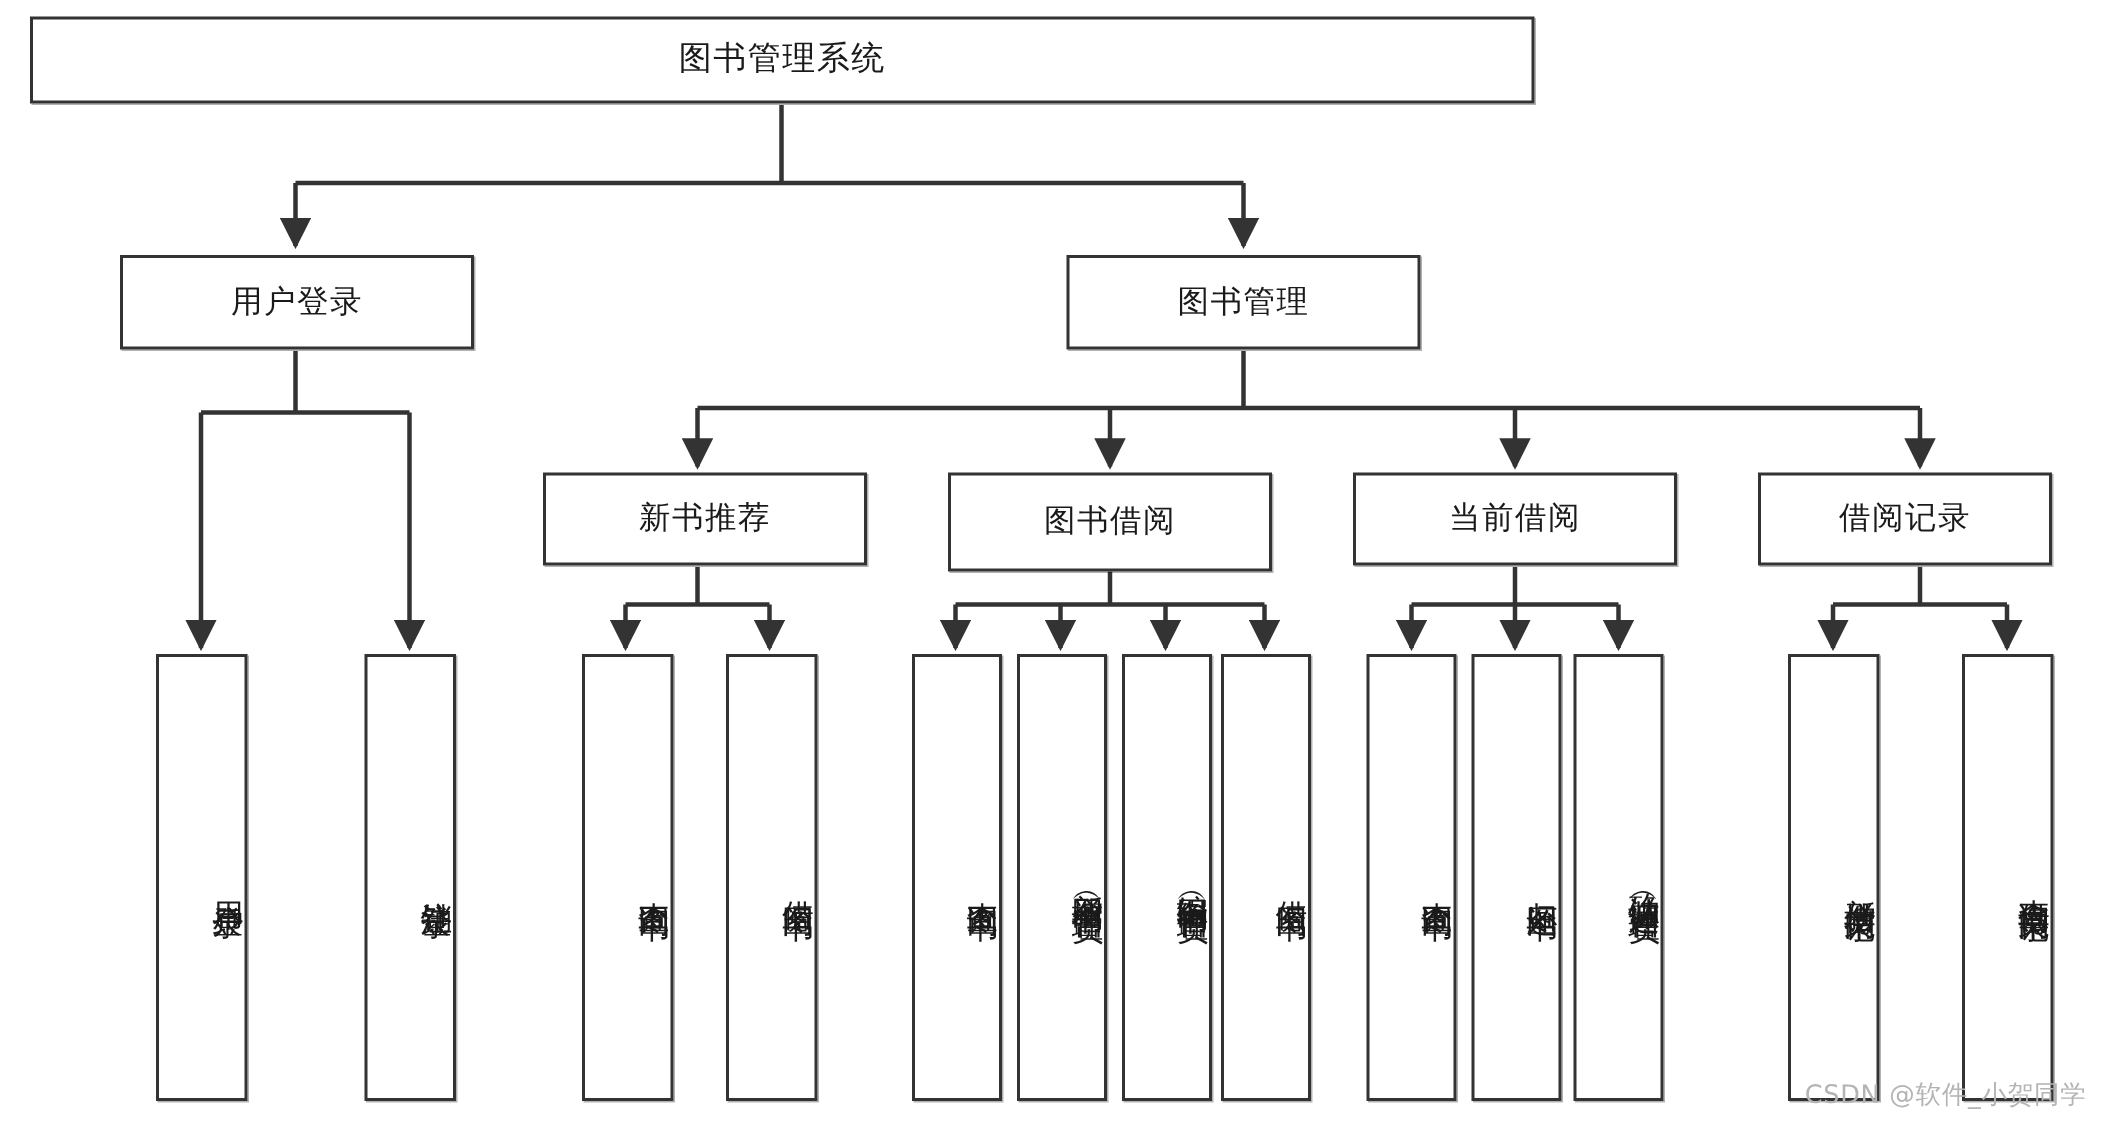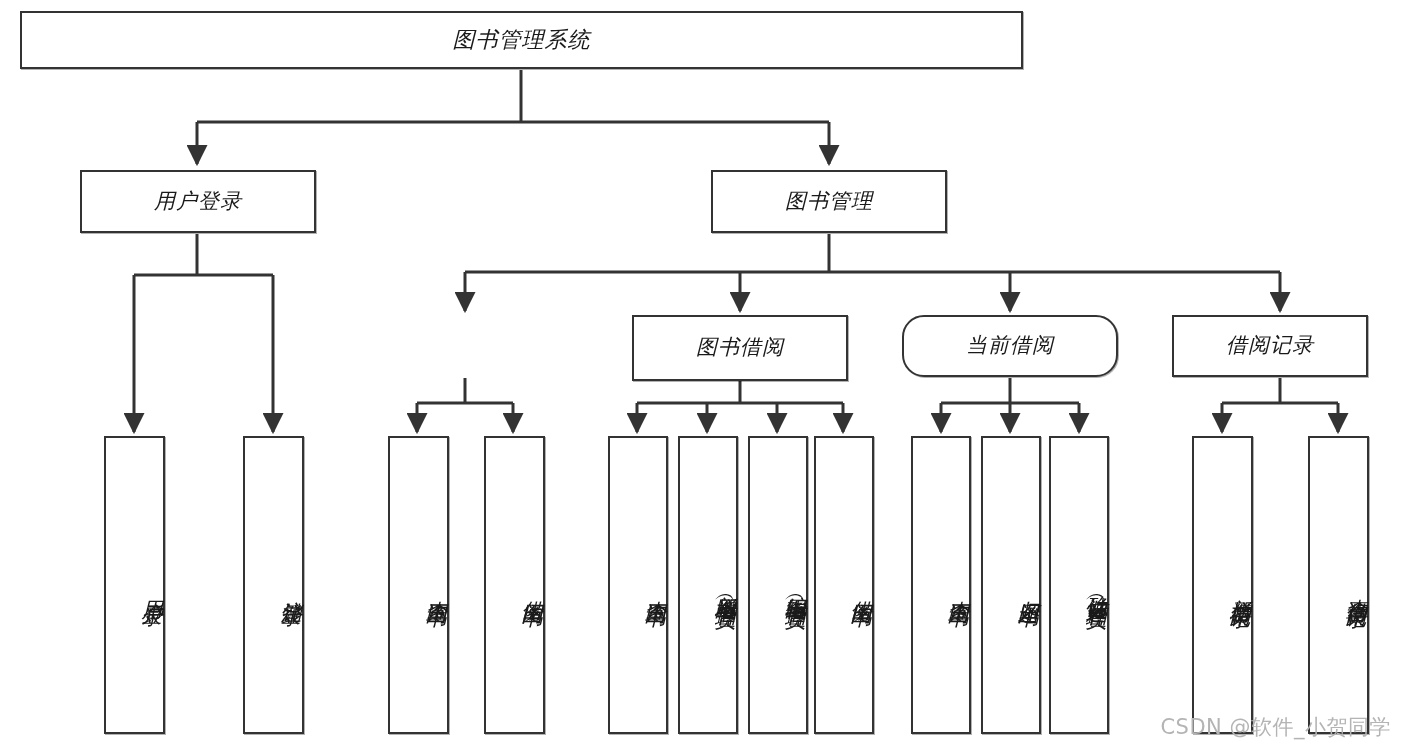--- a/index.html
+++ b/index.html
@@ -24,21 +24,20 @@
   .node {
     position: absolute;
     border: 2px solid #333333;
     background: #ffffff;
     display: flex;
     align-items: center;
     justify-content: center;
     color: #1a1a1a;
     text-align: right;
     box-shadow: 1px 1px 0 rgba(0,0,0,0.30);
-    font-style: italic;
   }
   .node.horiz {
     font-size: 21px;
     letter-spacing: 1px;
     line-height: 1.2;
   }
   .node.root { font-size: 22px; }
   .node.vert {
     writing-mode: vertical-rl;
     text-orientation: upright;
@@ -51,21 +50,21 @@
   }
   .node.vert span {
     display: block;
     writing-mode: vertical-rl;
     text-orientation: upright;
   }
   .watermark {
     position: absolute;
     right: 14px;
     bottom: 6px;
-    font-size: 21px;
+    font-size: 17px;
     color: #b4b4b4;
     letter-spacing: 0.5px;
     white-space: nowrap;
   }
 </style>
 </head>
 <body>
 
 <div id="canvas">
 
@@ -117,22 +116,23 @@
       <path d="M 1222 403 L 1222 432" marker-end="url(#arrow)"></path>
       <path d="M 1338 403 L 1338 432" marker-end="url(#arrow)"></path>
     </g>
   </svg>
 
   <div class="node horiz root" style="left:20px; top:11px; width:1003px; height:58px;">图书管理系统</div>
 
   <div class="node horiz" style="left:80px; top:170px; width:236px; height:63px;">用户登录</div>
   <div class="node horiz" style="left:711px; top:170px; width:236px; height:63px;">图书管理</div>
 
+  <div class="node horiz" style="left:362px; top:315px; width:216px; height:62px;">新书推荐</div>
   <div class="node horiz" style="left:632px; top:315px; width:216px; height:66px;">图书借阅</div>
-  <div class="node horiz" style="left:902px; top:315px; width:216px; height:62px;border-radius:22px;">当前借阅</div>
+  <div class="node horiz" style="left:902px; top:315px; width:216px; height:62px;">当前借阅</div>
   <div class="node horiz" style="left:1172px; top:315px; width:196px; height:62px;">借阅记录</div>
 
   <div class="node vert" style="left:104px; top:436px; width:61px; height:298px;">
     <span>用户登录</span>
   </div>
   <div class="node vert" style="left:243px; top:436px; width:61px; height:298px;">
     <span>注销登录</span>
   </div>
 
   <div class="node vert" style="left:388px; top:436px; width:61px; height:298px;">

